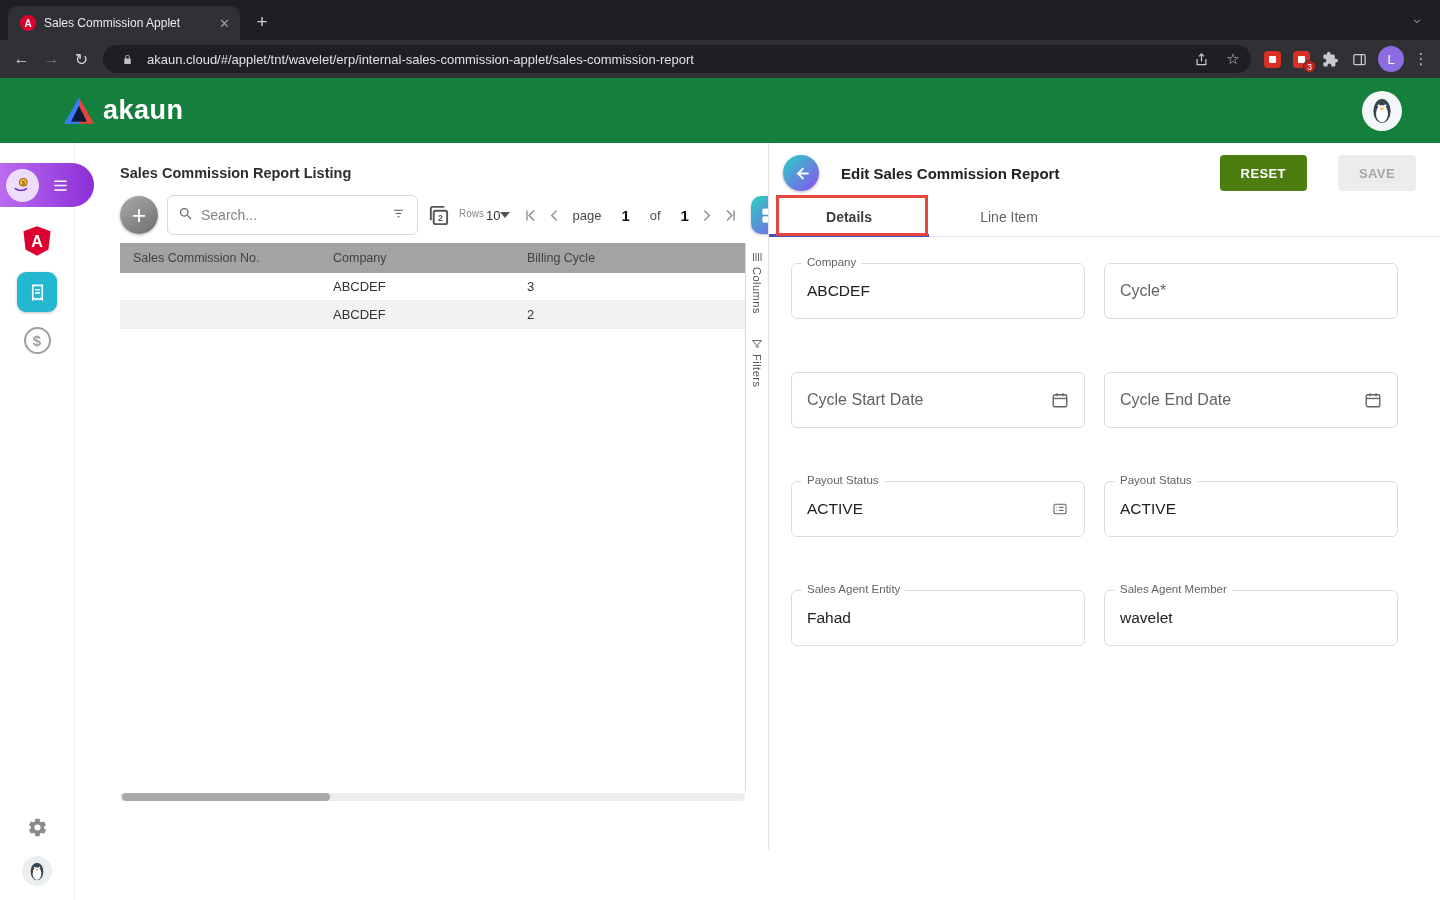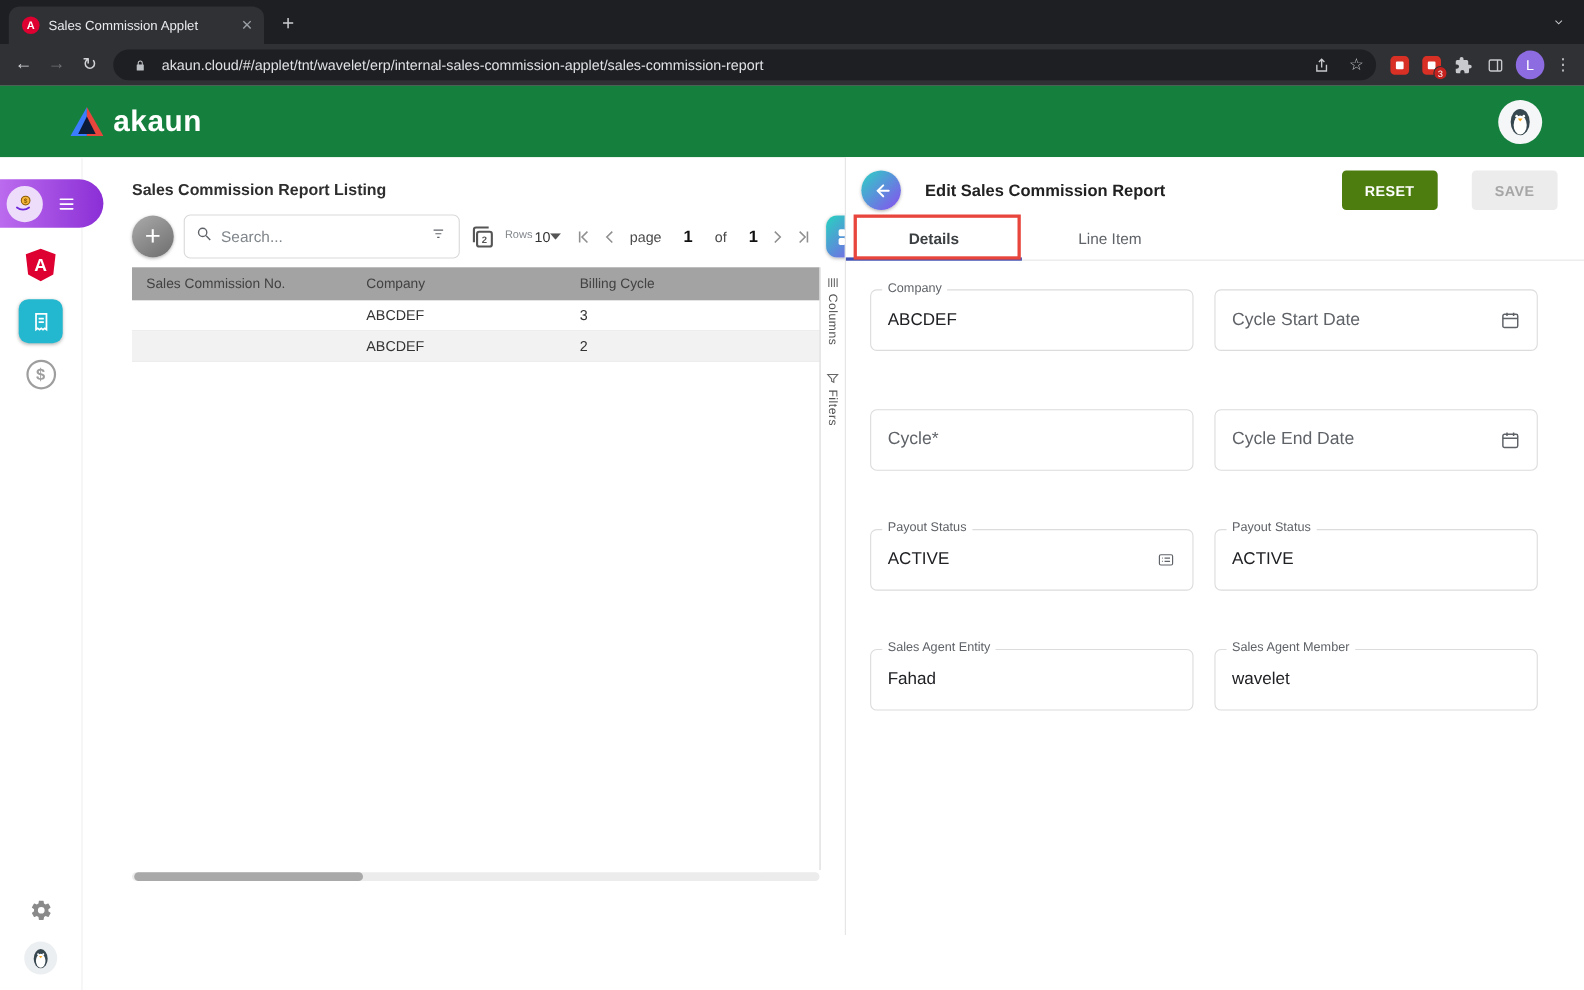--- a/index.html
+++ b/index.html
@@ -412,33 +412,33 @@
     </div>
 
     <div class="fgrid">
 
       <div class="field">
         <span class="flabel">Company</span>
         <span class="fvalue">ABCDEF</span>
       </div>
 
       <div class="field">
+        <span class="fplaceholder">Cycle*</span>
+      </div>
+
+      <div class="field">
         <span class="fplaceholder">Cycle Start Date</span>
         <span class="ficon">
           <svg width="18" height="18" viewBox="0 0 24 24" fill="none" stroke="#5f6368" stroke-width="1.8">
               <rect x="3" y="5" width="18" height="16" rx="2"></rect>
               <line x1="3" y1="10" x2="21" y2="10"></line>
               <line x1="8" y1="3" x2="8" y2="7"></line>
               <line x1="16" y1="3" x2="16" y2="7"></line>
             </svg>
         </span>
-      </div>
-
-      <div class="field">
-        <span class="fplaceholder">Cycle*</span>
       </div>
 
       <div class="field">
         <span class="fplaceholder">Cycle End Date</span>
         <span class="ficon">
           <svg width="18" height="18" viewBox="0 0 24 24" fill="none" stroke="#5f6368" stroke-width="1.8">
               <rect x="3" y="5" width="18" height="16" rx="2"></rect>
               <line x1="3" y1="10" x2="21" y2="10"></line>
               <line x1="8" y1="3" x2="8" y2="7"></line>
               <line x1="16" y1="3" x2="16" y2="7"></line>

